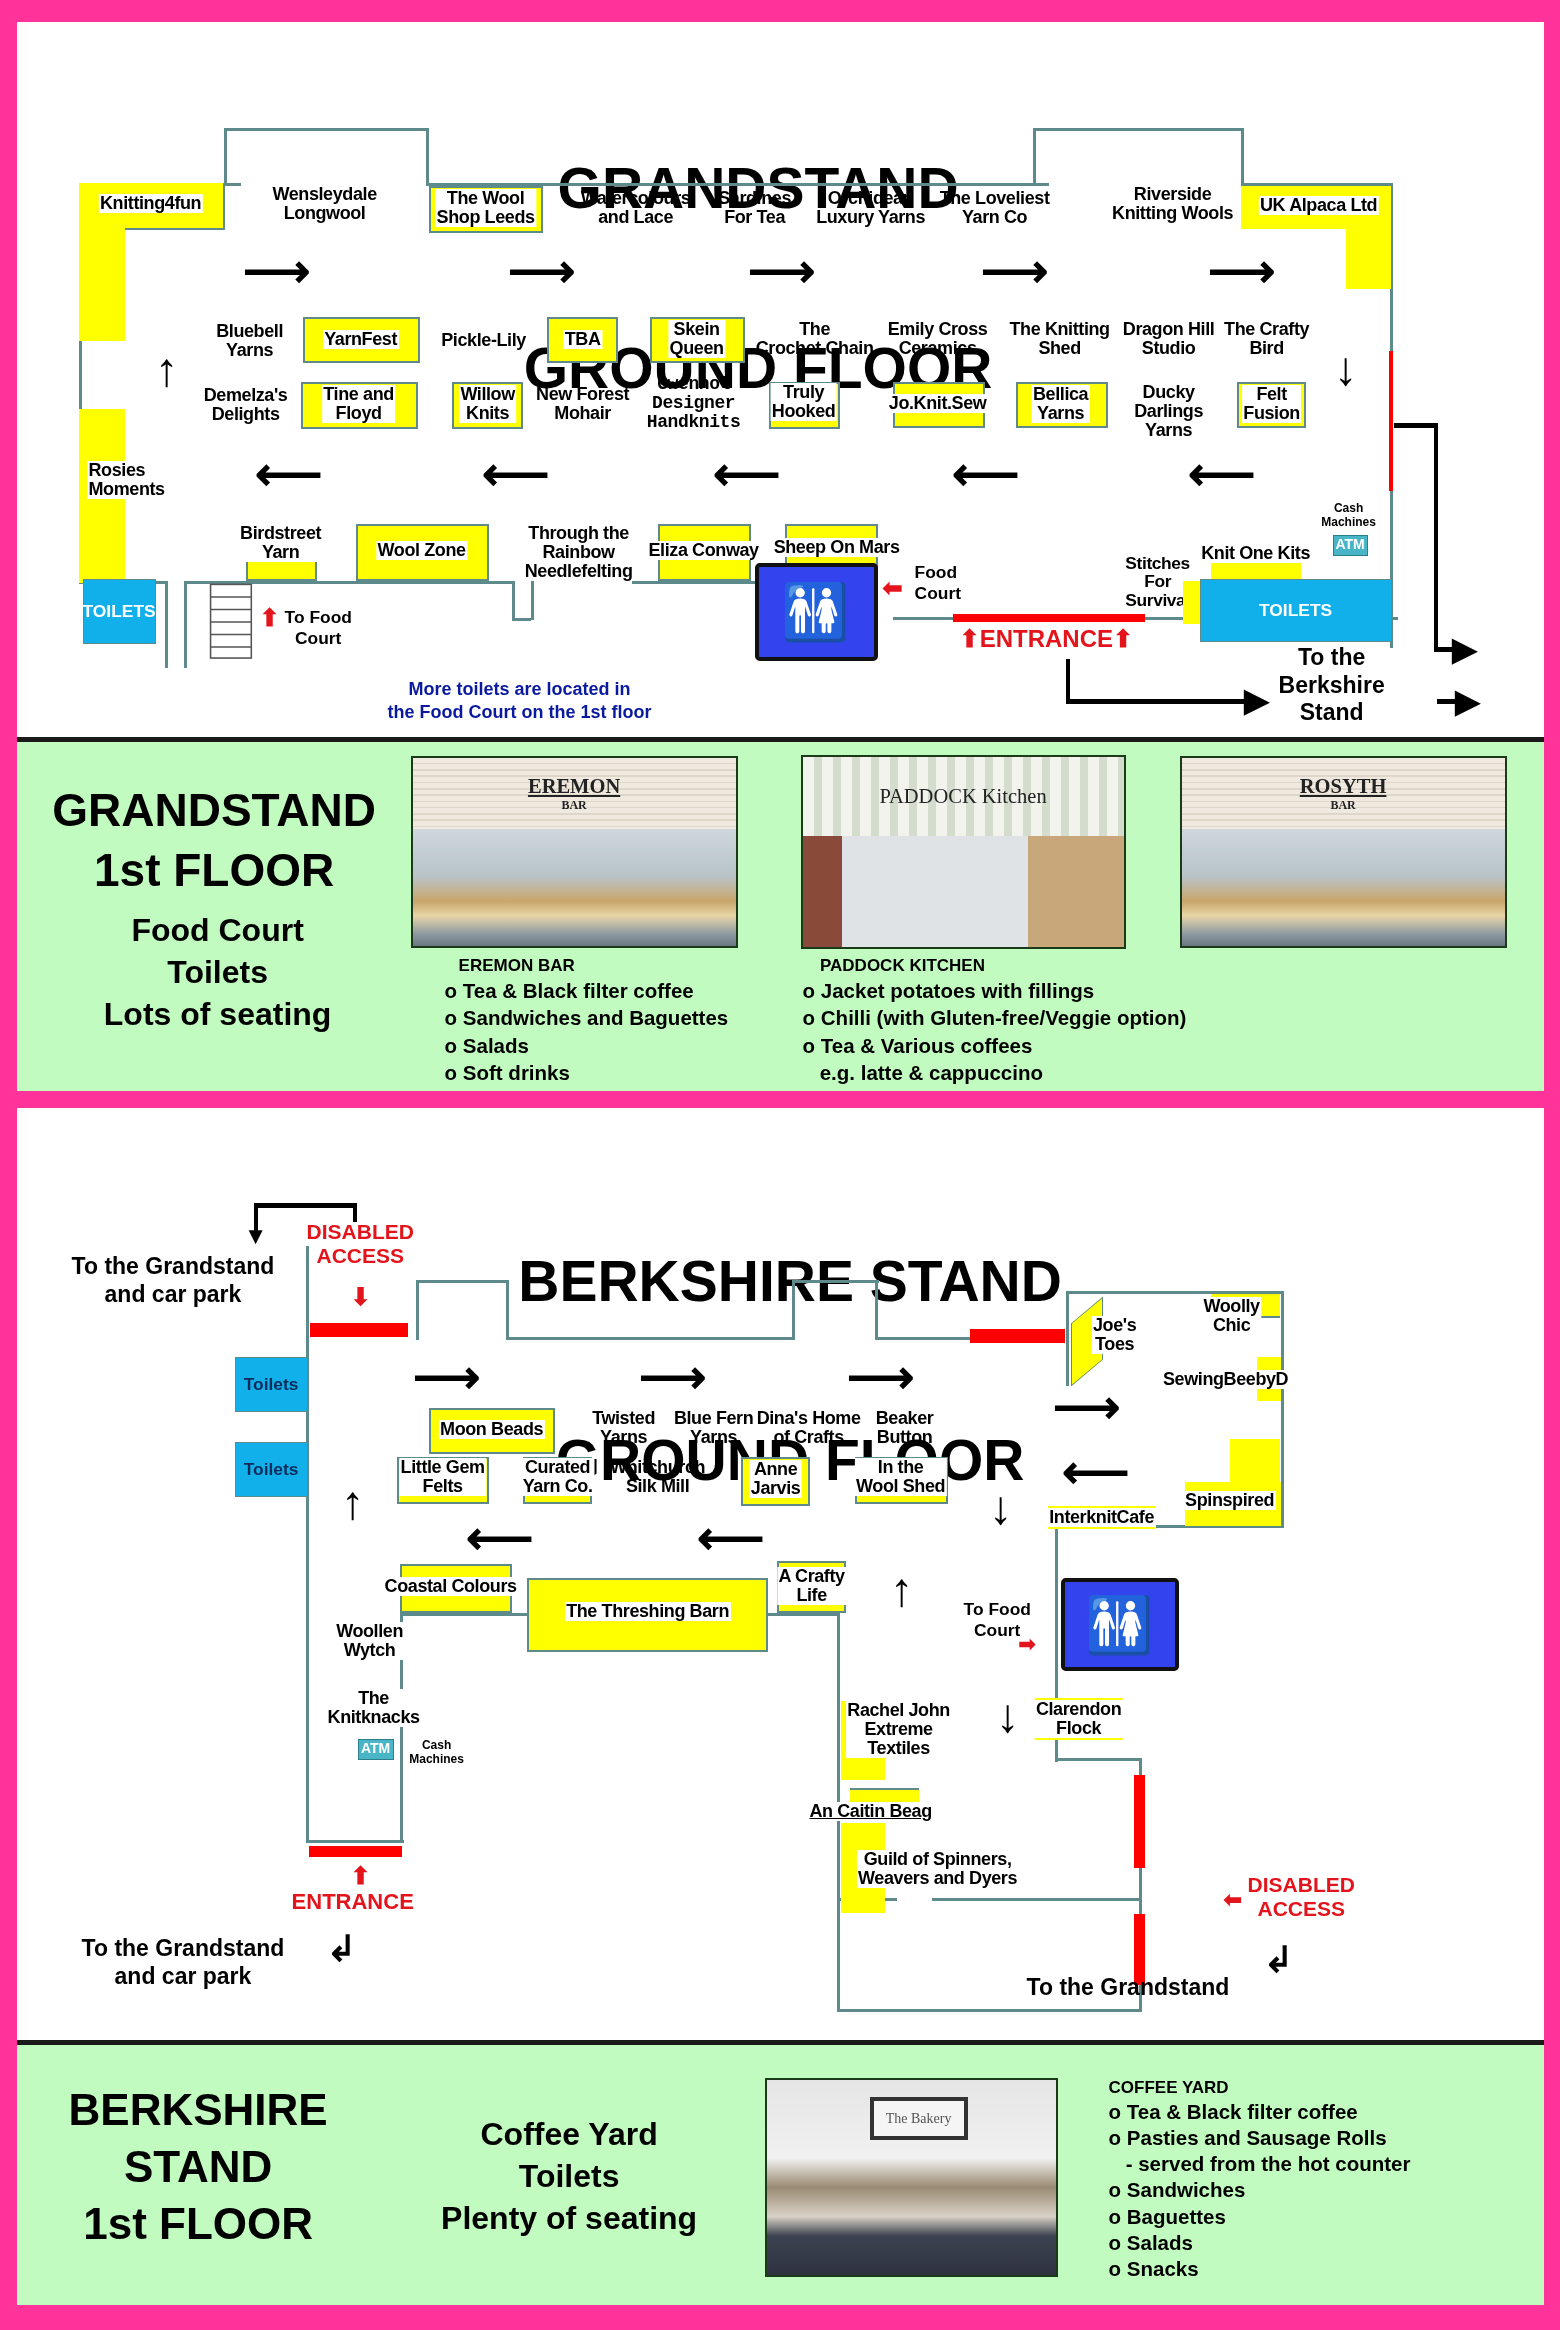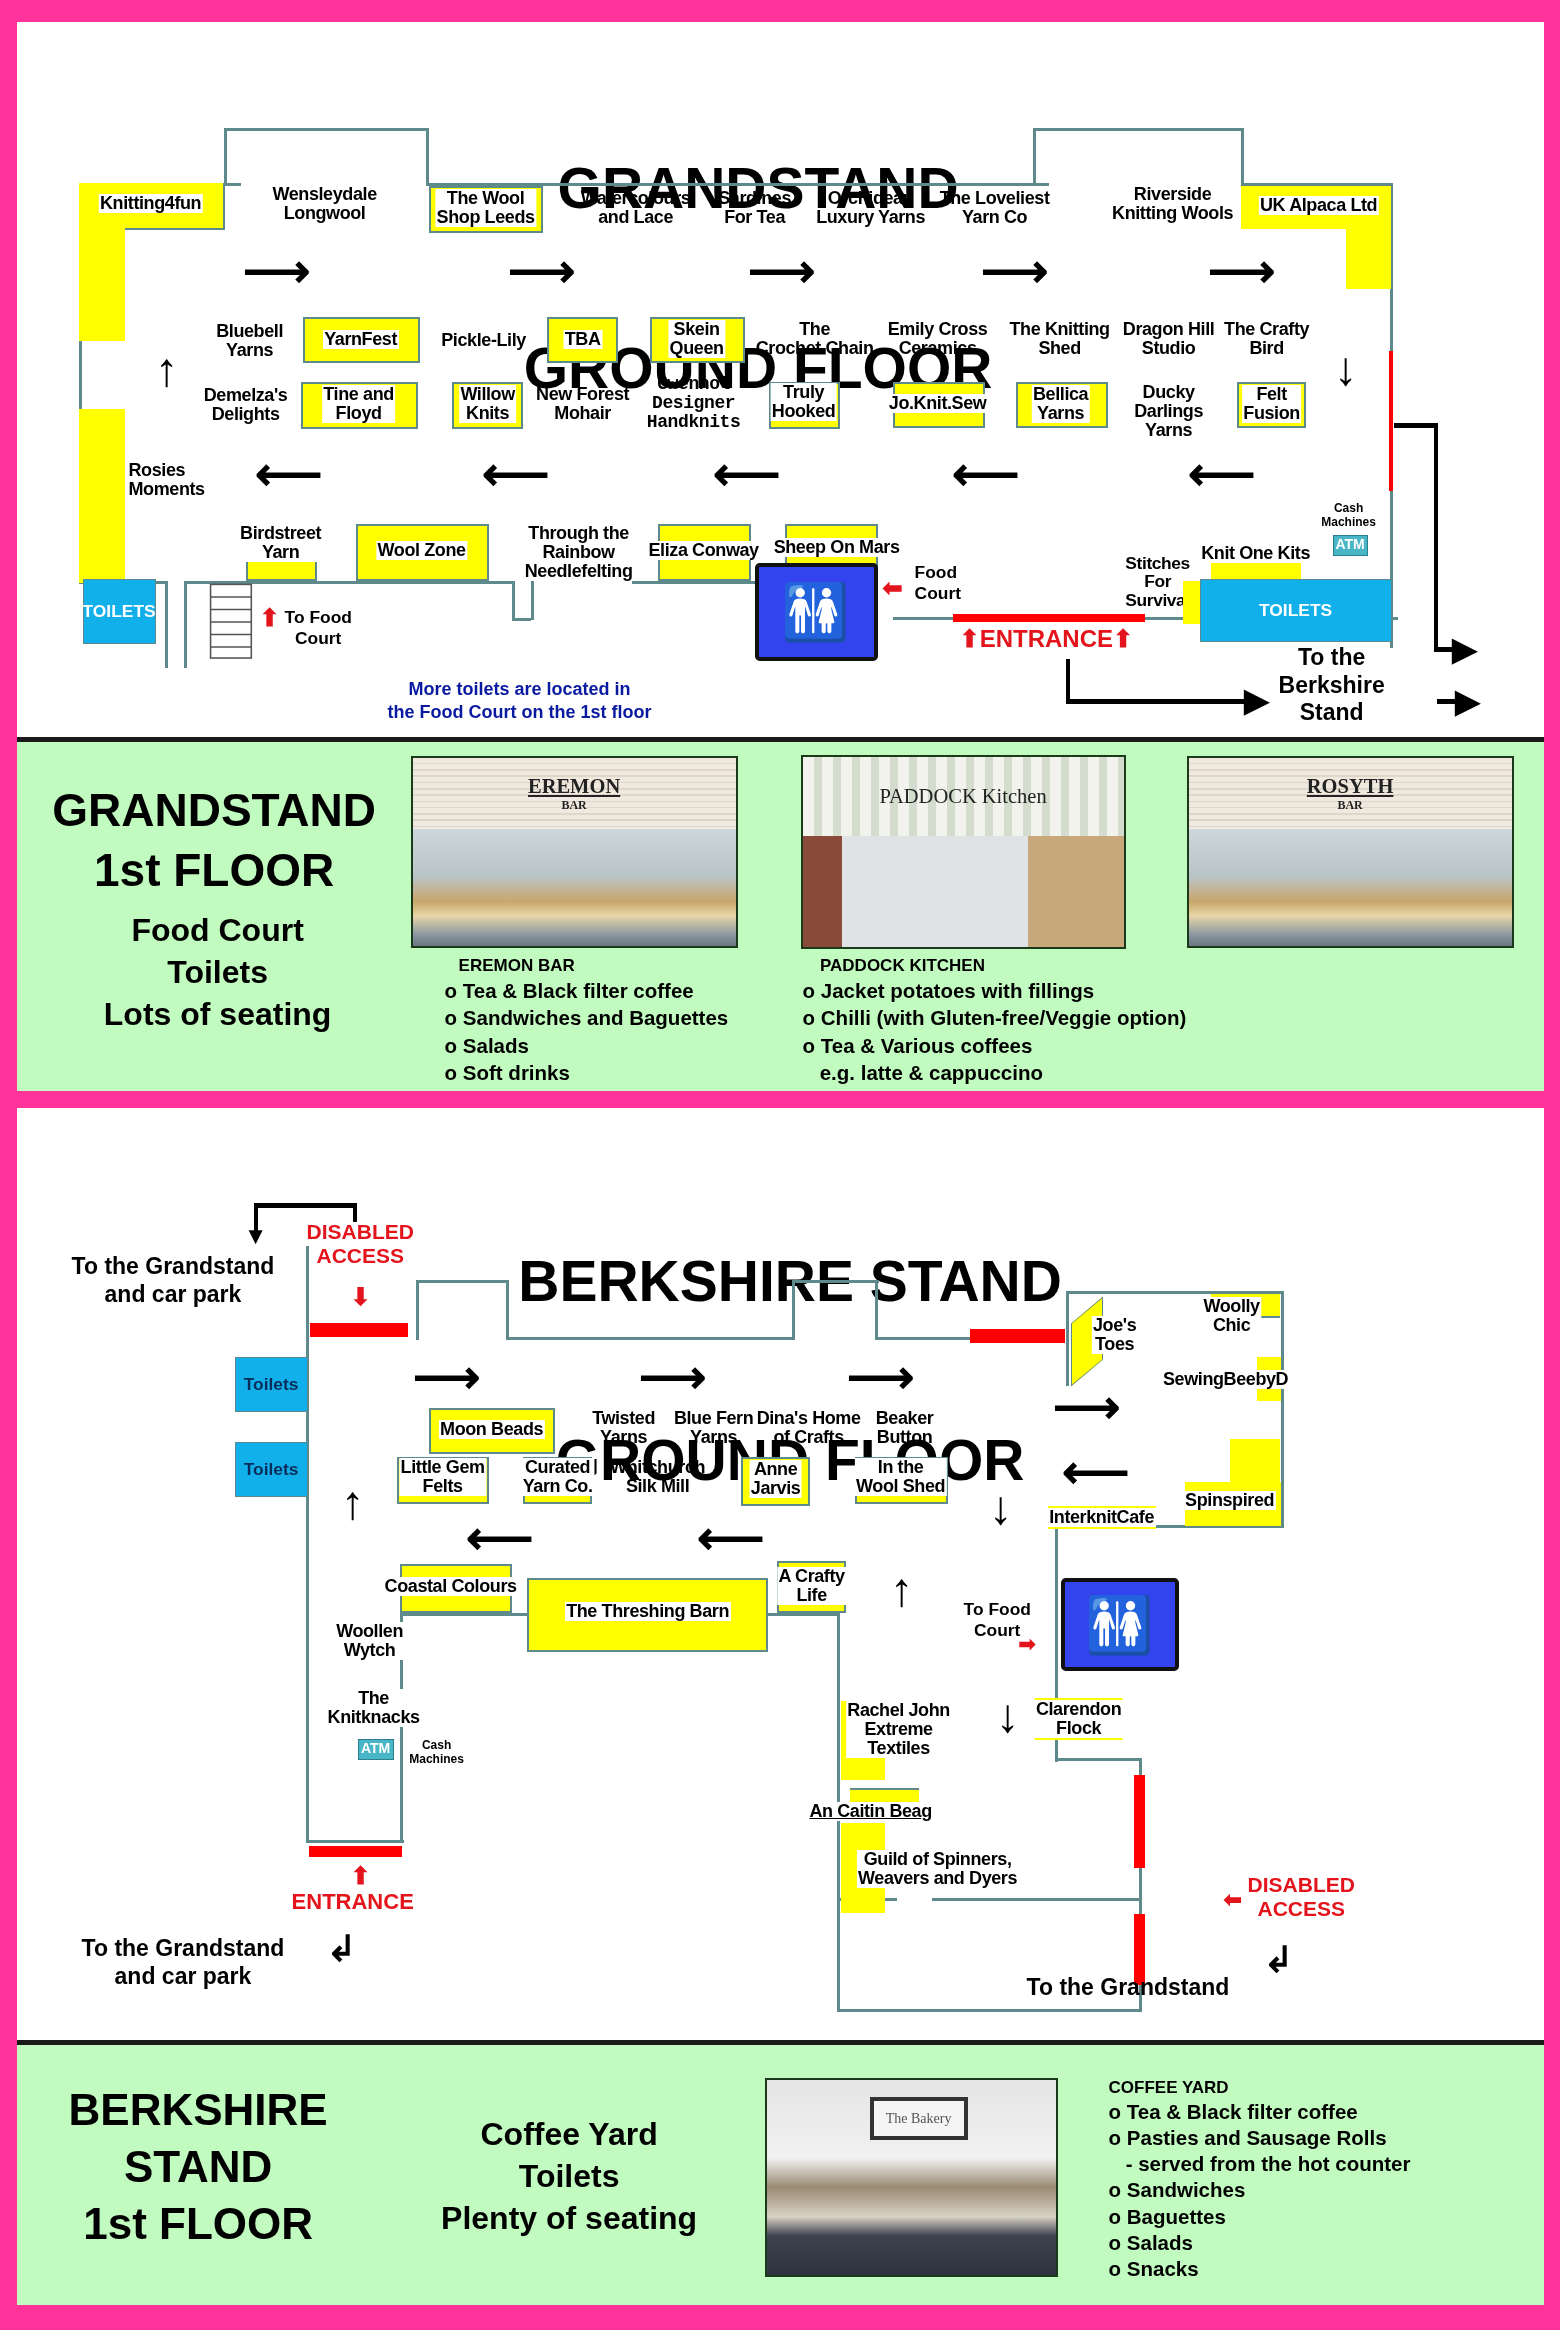--- a/index.html
+++ b/index.html
@@ -142,21 +142,21 @@
   <div class="lbl" style="left:1255px;top:363px;white-space:pre;">Felt
 Fusion</div>
 
   <div class="arrow" style="left:272px;top:451px;">⟵</div>
   <div class="arrow" style="left:499px;top:451px;">⟵</div>
   <div class="arrow" style="left:730px;top:451px;">⟵</div>
   <div class="arrow" style="left:969px;top:451px;">⟵</div>
   <div class="arrow" style="left:1205px;top:451px;">⟵</div>
 
   <div class="stall" style="left:62px;top:387px;width:46px;height:174px;border-width:0;"></div>
-  <div class="lbl" style="left:110px;top:439px;text-align:left;white-space:pre;margin-left:40px;">Rosies
+  <div class="lbl" style="left:110px;top:439px;text-align:left;white-space:pre;">Rosies
 Moments</div>
 
   <div class="stall" style="left:229px;top:502px;width:71px;height:57px;"></div>
   <div class="lbl" style="left:264px;top:502px;white-space:pre;">Birdstreet
 Yarn</div>
   <div class="stall" style="left:339px;top:502px;width:133px;height:57px;"></div>
   <div class="lbl" style="left:405px;top:519px;">Wool Zone</div>
   <div class="lbl nobg" style="left:562px;top:502px;white-space:pre;">Through the
 Rainbow
 Needlefelting</div>
@@ -251,21 +251,21 @@
     <div class="bar" style="top:42%;background:linear-gradient(90deg,#8a4a3a 0 12%,#dfe3e6 12% 70%,#c8a87a 70% 100%);"></div>
   </div>
   <div class="menu" style="left:786px;top:213px;">
     <div class="h" style="padding-left:17.4px;">PADDOCK KITCHEN</div>
     <div>o Jacket potatoes with fillings</div>
     <div>o Chilli (with Gluten-free/Veggie option)</div>
     <div>o Tea &amp; Various coffees</div>
     <div style="white-space:pre;">   e.g. latte &amp; cappuccino</div>
   </div>
 
-  <div class="photo" style="left:1163px;top:14px;width:327px;height:192px;margin-left:7px;">
+  <div class="photo" style="left:1163px;top:14px;width:327px;height:192px;">
     <div class="sign">
         <span style="font-size:20.5px;text-decoration:underline;">ROSYTH</span>
         <span style="font-size:12px;">BAR</span>
       </div>
     <div class="bar"></div>
   </div>
 </div>
 
 <div class="panel white" style="left:16.6px;top:1108px;width:1527px;height:934px;">
   <div class="title" style="left: 442px; top: 24px; width: 663px; font-size: 57px; white-space: pre;">

